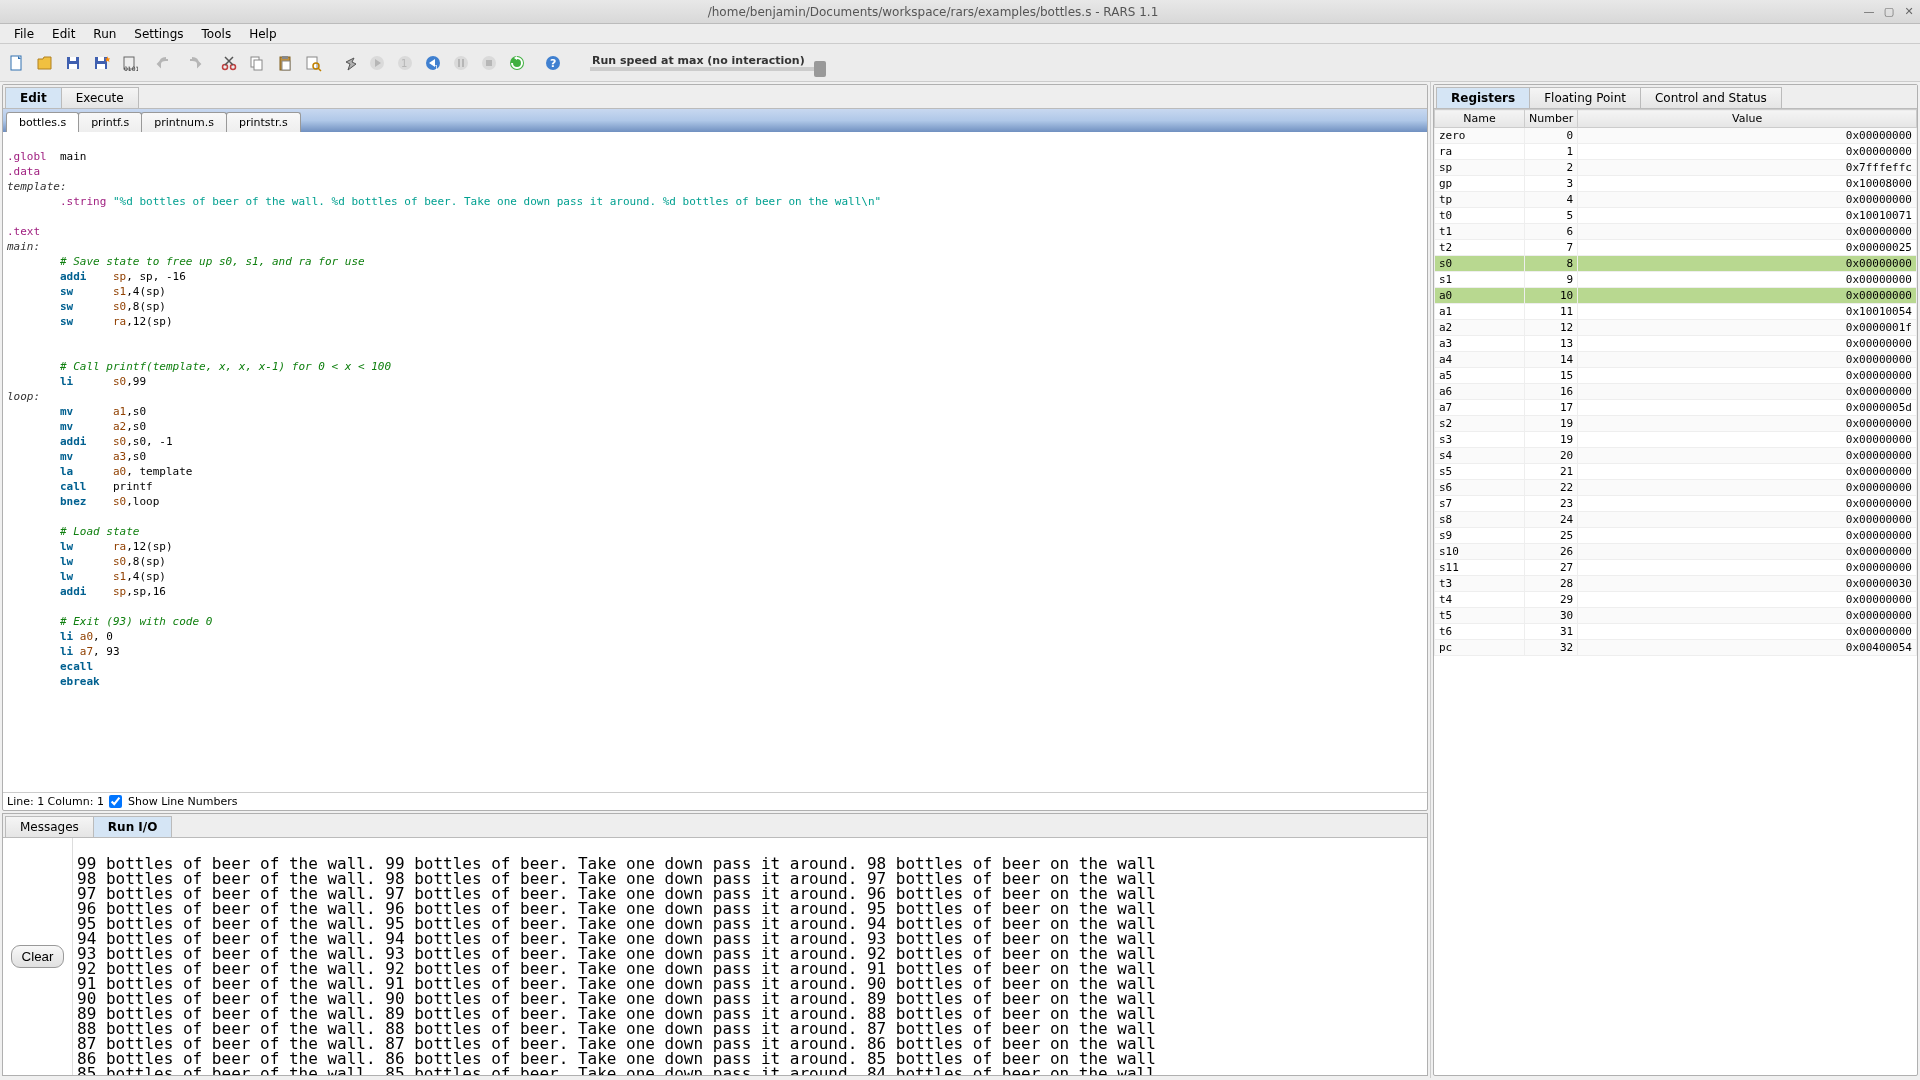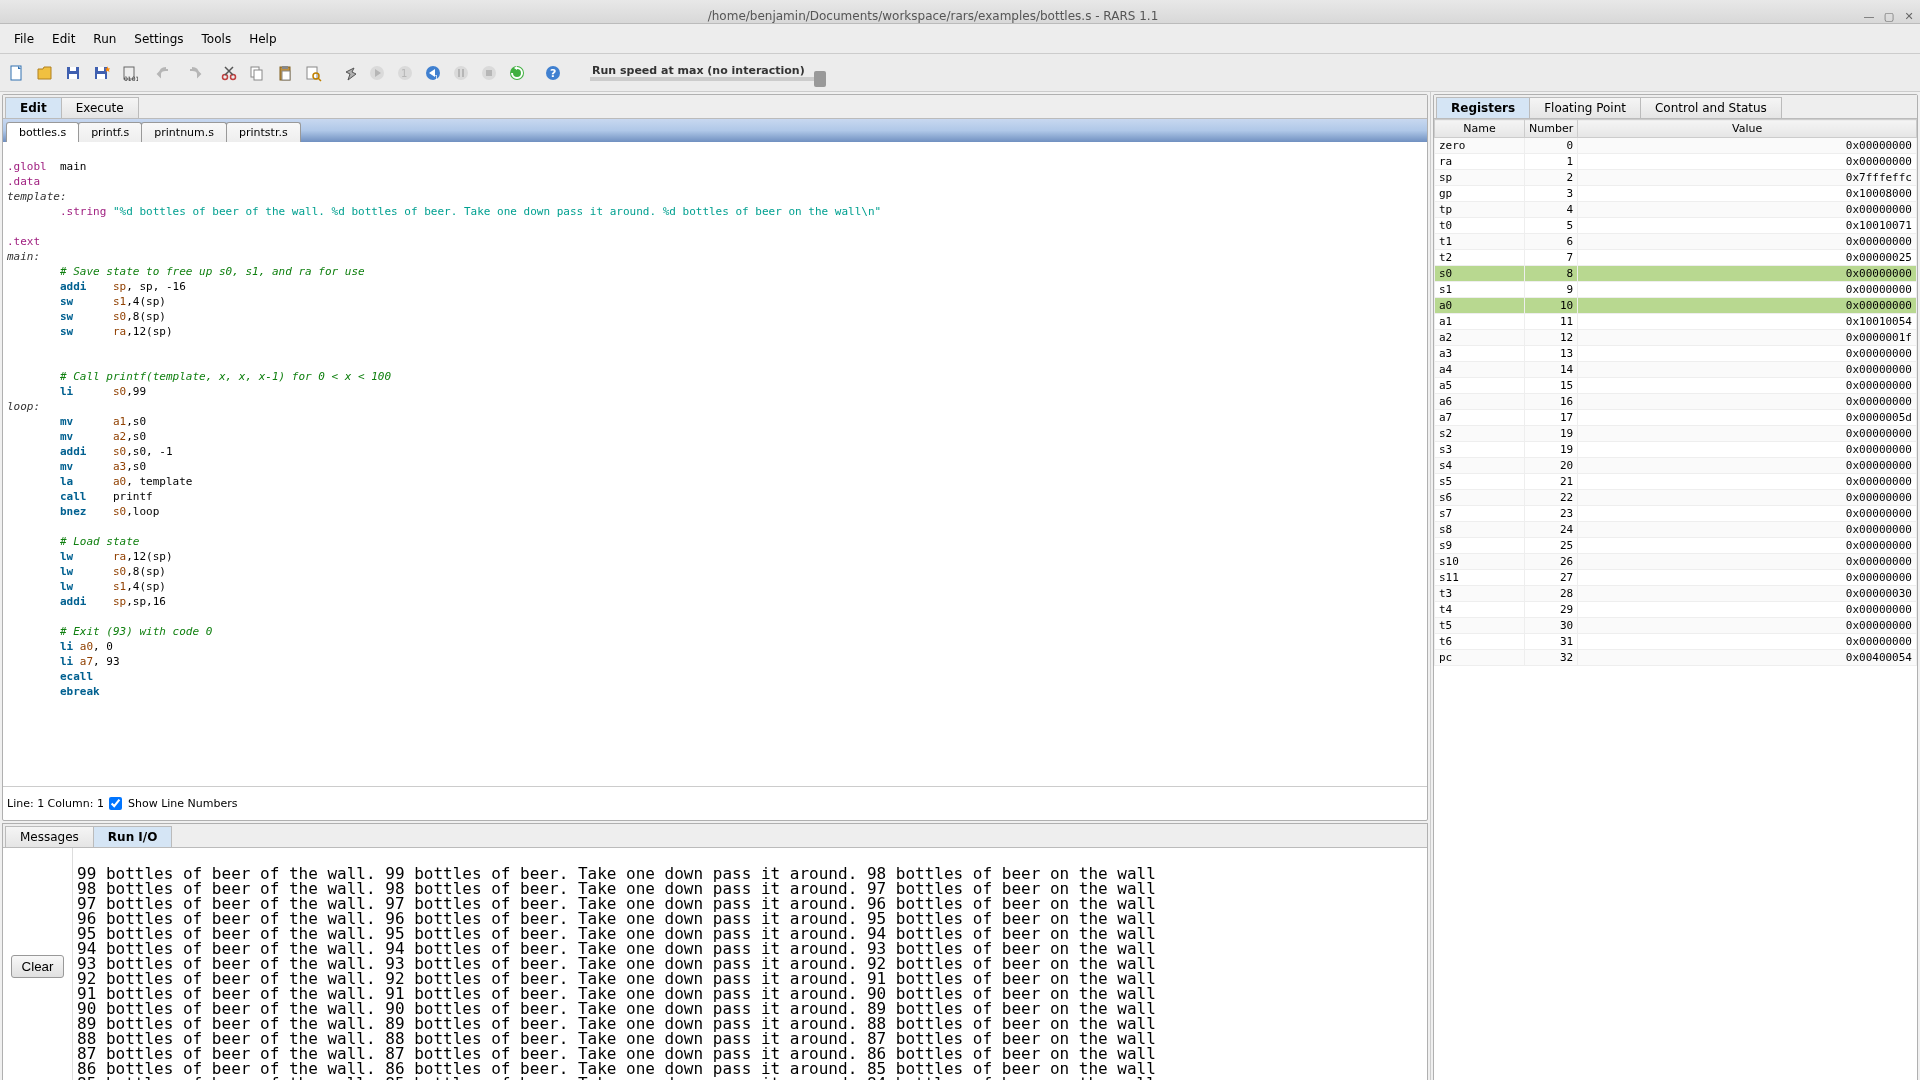--- a/index.html
+++ b/index.html
@@ -1,23 +1,23 @@
 <!DOCTYPE html>
 <html><head>
 <meta charset="utf-8">
 <style>
 * { margin: 0; padding: 0; box-sizing: border-box; }
 body { font-family: "DejaVu Sans", Arial, sans-serif; font-size: 11px; background: #f0f0f0; width: 1920px; height: 1080px; overflow: hidden; position: relative; }
 
-.titlebar { height: 24px; background: linear-gradient(to bottom, #e8e8e8, #d8d8d8); display: flex; align-items: flex-end; padding: 0 4px; border-bottom: 1px solid #bbb; }
+.titlebar { height: 24px; background: linear-gradient(to bottom, #e8e8e8, #d8d8d8); display: flex; align-items: center; padding: 0 4px; border-bottom: 1px solid #bbb; }
 .titlebar .title { flex: 1; text-align: center; color: #555; font-size: 12px; }
 .titlebar .wc { display: flex; gap: 6px; }
 .titlebar .wc span { width: 14px; height: 14px; display: inline-flex; align-items: center; justify-content: center; color: #666; cursor: pointer; }
 
-.menubar { height: 30px; background: #ededed; border-bottom: 1px solid #ccc; display: flex; align-items: center; padding: 0 6px; gap: 2px; }
+.menubar { height: 20px; background: #ededed; border-bottom: 1px solid #ccc; display: flex; align-items: center; padding: 0 6px; gap: 2px; }
 .menubar .menu { padding: 2px 8px; font-size: 12px; cursor: pointer; }
 
 .toolbar { height: 38px; background: #ececec; border-bottom: 1px solid #ccc; display: flex; align-items: center; padding: 0 4px; gap: 2px; }
 .tb-btn { width: 26px; height: 26px; display: inline-flex; align-items: center; justify-content: center; border: 1px solid transparent; border-radius: 3px; cursor: pointer; }
 .tb-btn.disabled { opacity: 0.4; cursor: default; }
 .tb-sep { width: 6px; }
 .speed-label { font-size: 11px; font-weight: bold; color: #333; margin-left: 12px; }
 .slider { width: 230px; height: 4px; background: #ccc; margin-left: 10px; position: relative; }
 .slider .knob { position: absolute; right: -6px; top: -6px; width: 12px; height: 16px; background: #999; border-radius: 2px; }
 
@@ -39,28 +39,28 @@
 .gutter { width: 24px; background: #fff; color: #888; text-align: right; padding: 2px 4px 2px 0; font-family: "DejaVu Sans Mono", monospace; font-size: 11px; line-height: 15px; user-select: none; border-right: 1px dotted #ddd; }
 .editor { flex: 1; font-family: "DejaVu Sans Mono", monospace; font-size: 11px; line-height: 15px; padding: 2px 0 2px 4px; background: #fff; white-space: pre; overflow: auto; }
 
 .k-dir { color: #A02080; }
 .k-op  { color: #006090; font-weight: bold; }
 .k-reg { color: #904000; }
 .k-str { color: #00A090; }
 .k-com { color: #108010; font-style: italic; }
 .k-lbl { color: #333; font-style: italic; }
 
-.editor-status { font-size: 11px; padding: 10px 4px; border-top: 1px solid #ccc; }
+.editor-status { font-size: 11px; padding: 2px 4px; border-top: 1px solid #ccc; }
 .editor-status input[type=checkbox]{ vertical-align: middle; margin: 0 2px; }
 
 .console-wrap { margin-top: 2px; display: flex; flex: 0 0 263px; min-height: 0; }
 .console-panel { border: 1px solid #b0b0b0; background: #fff; flex:1; display:flex; flex-direction:column; min-height:0; }
 .console-body { flex:1; display:flex; min-height:0; }
 .clear-col { width: 70px; display:flex; align-items:center; justify-content:center; border-right:1px solid #ddd; }
-.clear-btn { padding: 3px 10px; background: linear-gradient(#f8f8f8,#e0e0e0); border:1px solid #999; border-radius:3px; cursor:pointer; }
+.clear-btn { padding: 3px 10px; background: linear-gradient(#f8f8f8,#e0e0e0); border:1px solid #999; border-radius:9px; cursor:pointer; }
 .console-text { flex:1; font-family:"DejaVu Sans Mono", monospace; font-size:16px; line-height:15px; padding: 18px 4px; overflow:auto; white-space:pre; }
 
 .reg-table { flex:1; overflow:auto; font-size:11px; }
 .reg-table table { width:100%; border-collapse: collapse; }
 .reg-table th { background: linear-gradient(#f5f5f5,#e5e5e5); border:1px solid #ccc; padding: 2px 4px; font-weight: normal; }
 .reg-table td { border: 1px solid #eee; padding: 1px 4px; font-family:"DejaVu Sans Mono", monospace; font-size: 11px; }
 .reg-table td.nm { width: 90px; }
 .reg-table td.nu { width: 40px; text-align: right; }
 .reg-table td.va { text-align: right; }
 .reg-table tr.hl { background: #B8D890; }

